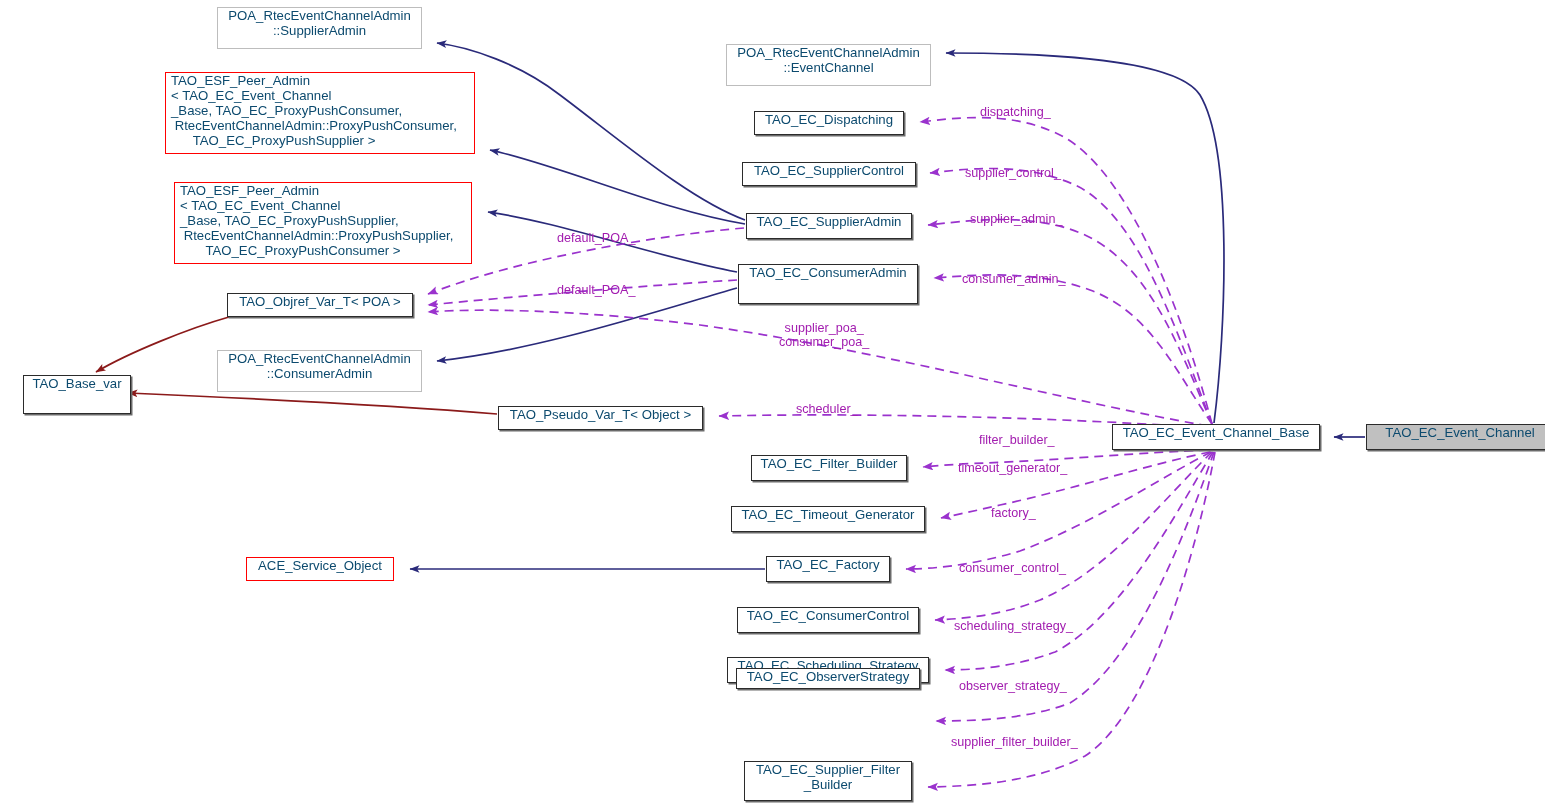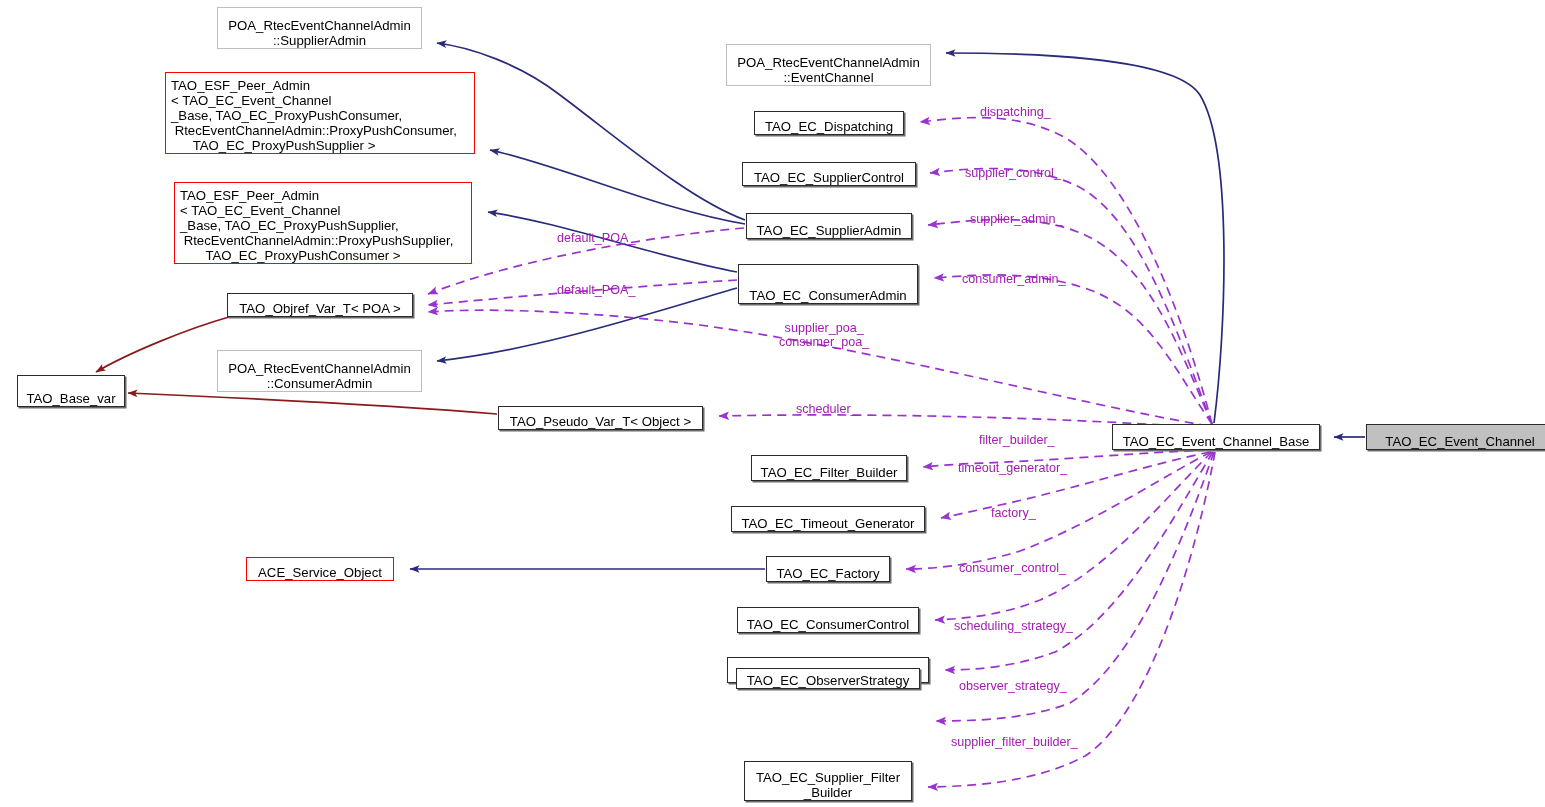--- a/index.html
+++ b/index.html
@@ -4,26 +4,26 @@
 <title>TAO_EC_Event_Channel Collaboration Diagram</title>
 <style>
   html,body{margin:0;padding:0;background:#ffffff;}
   body{font-family:"Liberation Sans","DejaVu Sans",sans-serif;}
   #canvas{position:relative;width:1545px;height:807px;background:#ffffff;overflow:hidden;}
   #edges{position:absolute;left:0;top:0;width:1545px;height:807px;}
   .node{
     position:absolute;
     box-sizing:border-box;
     display:flex;
-    align-items:flex-end;
+    align-items:flex-start;
     justify-content:center;
     text-align:center;
     font-size:13.2px;
     line-height:15px;
-    color:#000000;
+    color:#0c4a6e;
     background:#ffffff;
     white-space:pre;
     letter-spacing:0px;
   }
   .node .lbl{display:block;width:100%;}
   
   .b-gray  {border:1px solid #bdbdbd;}
   .b-black {border:1px solid #2b2b2b; box-shadow:1.5px 1.5px 0 0 #6b6b6b;}
   .b-red   {border:1px solid #ff0000;}
   .n-filled{background:#c0c0c0;border:1px solid #2b2b2b; box-shadow:1.5px 1.5px 0 0 #6b6b6b;}
@@ -127,21 +127,21 @@
 
   <div class="node b-black" style="left:227px;top:293px;width:186px;height:24px;">
     <span class="lbl">TAO_Objref_Var_T&lt; POA &gt;</span>
   </div>
 
   <div class="node b-gray" style="left:217px;top:350px;width:205px;height:42px;">
     <span class="lbl">POA_RtecEventChannelAdmin
 ::ConsumerAdmin</span>
   </div>
 
-  <div class="node b-black" style="left:17px;top:375px;width:108px;height:32px;">
+  <div class="node b-black" style="left:23px;top:375px;width:108px;height:39px;">
     <span class="lbl">TAO_Base_var</span>
   </div>
 
   <div class="node b-black" style="left:498px;top:406px;width:205px;height:24px;">
     <span class="lbl">TAO_Pseudo_Var_T&lt; Object &gt;</span>
   </div>
 
   <div class="node b-red" style="left:246px;top:557px;width:148px;height:24px;">
     <span class="lbl">ACE_Service_Object</span>
   </div>

